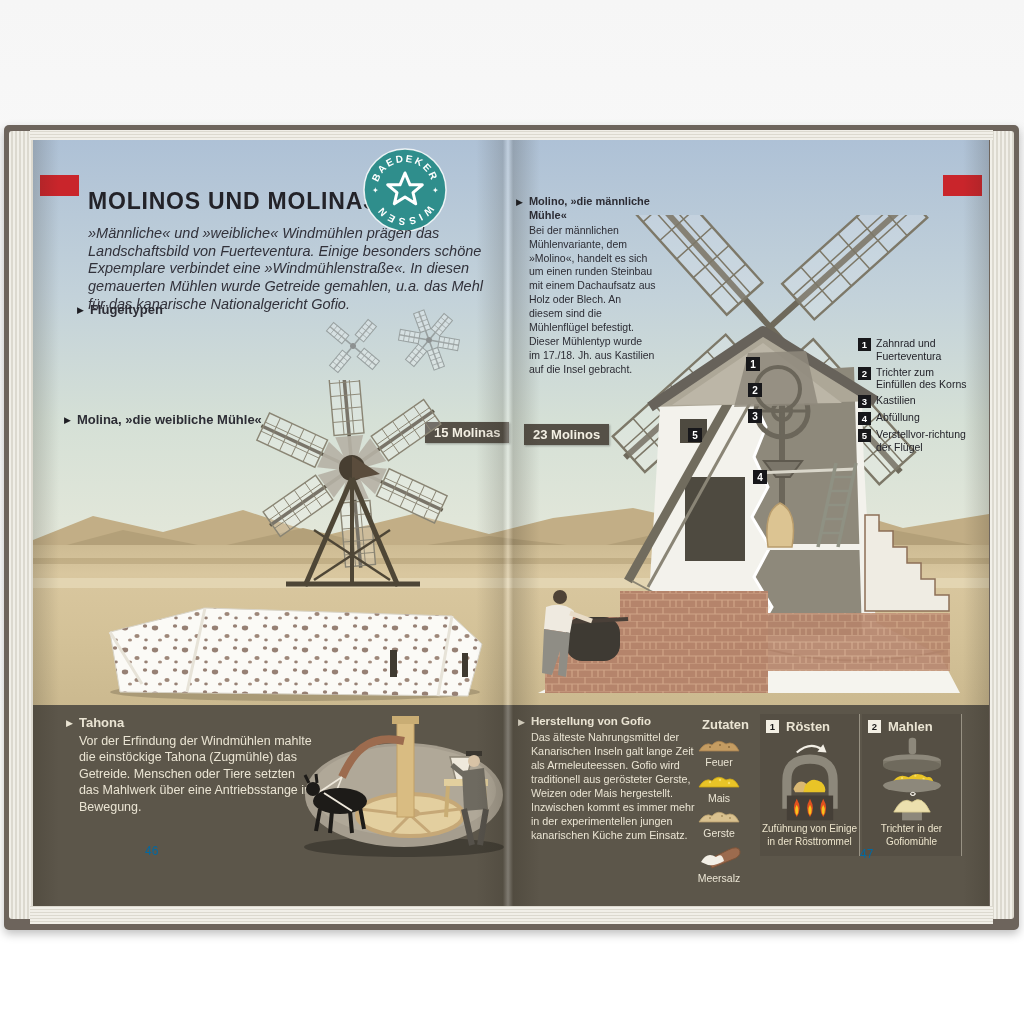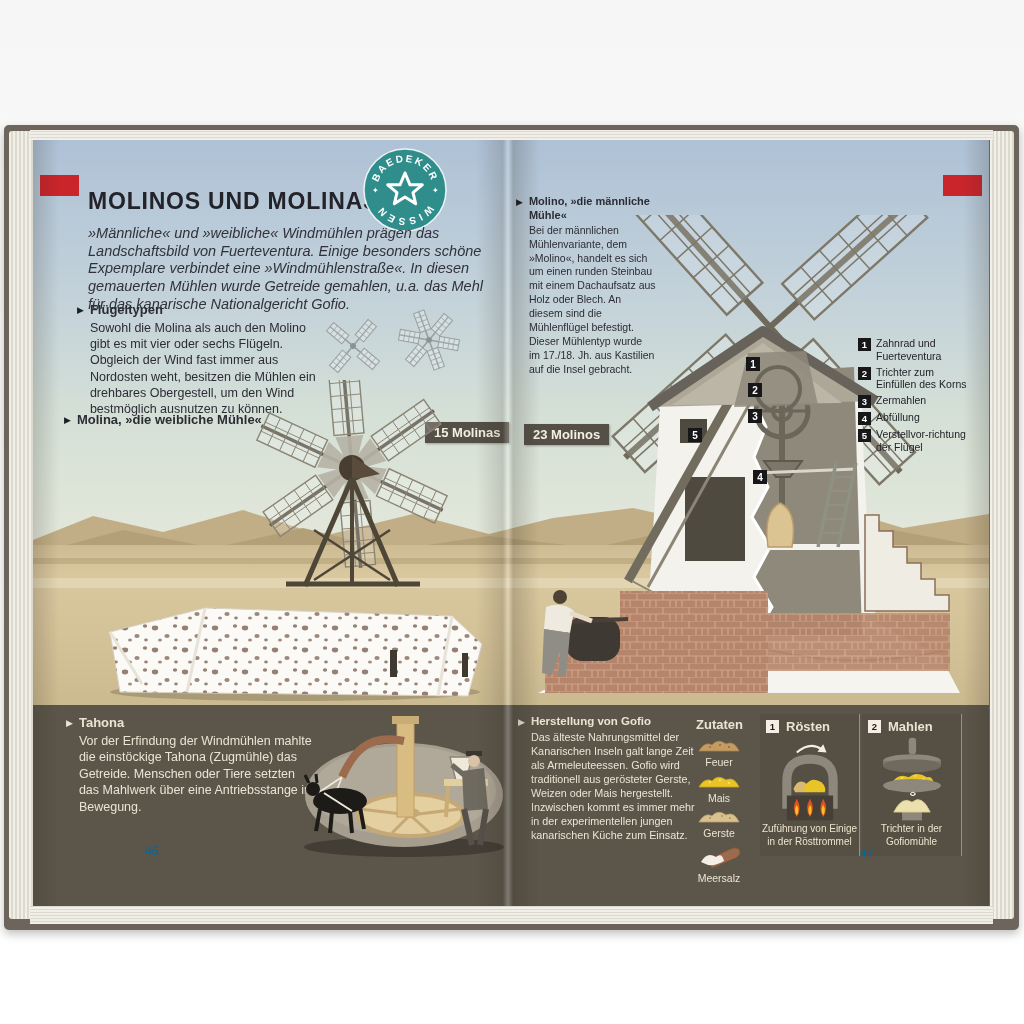--- a/index.html
+++ b/index.html
@@ -69,21 +69,21 @@
   .dsect{display:flex;gap:6px;color:var(--cream);}
   .dsect .mk{font-size:9px;line-height:17px;color:var(--cream);flex:none;}
   .dsect h4{margin:0;font-size:13px;line-height:1.3;}
   .dsect p{margin:1px 0 0;font-size:12.5px;line-height:1.32;}
   .s-tahona{left:33px;top:575px;width:252px;}
   .s-gofio{left:485px;top:574px;width:180px;}
   .s-gofio h4{font-size:11.5px;}
   .s-gofio p{font-size:10.8px;line-height:1.3;}
   
   .zutaten{left:655px;top:577px;width:62px;color:var(--cream);text-align:center;}
-  .zutaten h4{margin:0 8px 4px;font-size:13px;text-align:left;}
+  .zutaten h4{margin:0 14px 4px;font-size:13px;text-align:left;}
   .zitem{margin-bottom:3px;}
   .zitem .zlabel{font-size:10.5px;line-height:1.1;}
   
   .panel{top:574px;width:99px;height:140px;padding:2px 0 0 0;background:rgba(0,0,0,.07);
          border-right:1px solid rgba(236,229,210,.45);color:var(--cream);}
   .p1{left:727px;} .p2{left:829px;}
   .phead{display:flex;align-items:center;gap:7px;margin:3px 0 2px 6px;}
   .pnum{width:13px;height:13px;background:#f3efe4;color:#1c1c1c;font-size:9.5px;font-weight:bold;
         text-align:center;line-height:13px;}
   .ptitle{font-size:13px;font-weight:bold;}
@@ -137,21 +137,20 @@
     <text x="-33" y="3" font-size="8" fill="#ffffff">✦</text>
     <text x="27" y="3" font-size="8" fill="#ffffff">✦</text>
   </svg>
 
   <div class="abs intro">»Männliche« und »weibliche« Windmühlen prägen das Landschaftsbild von Fuerteventura. Einige besonders schöne Expemplare verbindet eine »Windmühlenstraße«. In diesen gemauerten Mühlen wurde Getreide gemahlen, u.a. das Mehl für das kanarische Nationalgericht Gofio.</div>
 
   <div class="abs sect s-fluegel">
     <span class="mk">▶</span>
     <div>
       <h4>Flügeltypen</h4>
-      <p>Sowohl die Molina als auch den Molino gibt es mit vier oder sechs Flügeln. Obgleich der Wind fast immer aus Nordosten weht, besitzen die Mühlen ein drehbares Obergestell, um den Wind bestmöglich ausnutzen zu können.</p>
     </div>
   </div>
 
   <svg class="abs" style="left:278px;top:160px" width="160" height="86" viewBox="0 0 160 86">
     <defs>
       <g id="tinysail">
         <line x1="3" y1="0" x2="30" y2="0" stroke="#98a0a0" stroke-width="1.6"></line>
         <rect x="10" y="-5.5" width="20" height="11" fill="rgba(255,255,255,.25)" stroke="#98a0a0" stroke-width="1"></rect>
         <path d="M15,-5.5 V5.5 M20,-5.5 V5.5 M25,-5.5 V5.5 M10,0 H30" stroke="#98a0a0" stroke-width=".7"></path>
       </g>
@@ -335,21 +334,21 @@
     <div class="legend-item">
         <span class="lgnum">1</span>
         <span class="lgtxt">Zahnrad und Fuerteventura</span>
       </div>
     <div class="legend-item">
         <span class="lgnum">2</span>
         <span class="lgtxt">Trichter zum Einfüllen des Korns</span>
       </div>
     <div class="legend-item">
         <span class="lgnum">3</span>
-        <span class="lgtxt">Zermahlen</span>
+        <span class="lgtxt">Kastilien</span>
       </div>
     <div class="legend-item">
         <span class="lgnum">4</span>
         <span class="lgtxt">Abfüllung</span>
       </div>
     <div class="legend-item">
         <span class="lgnum">5</span>
         <span class="lgtxt">Verstellvor-richtung der Flügel</span>
       </div>
   </div>

